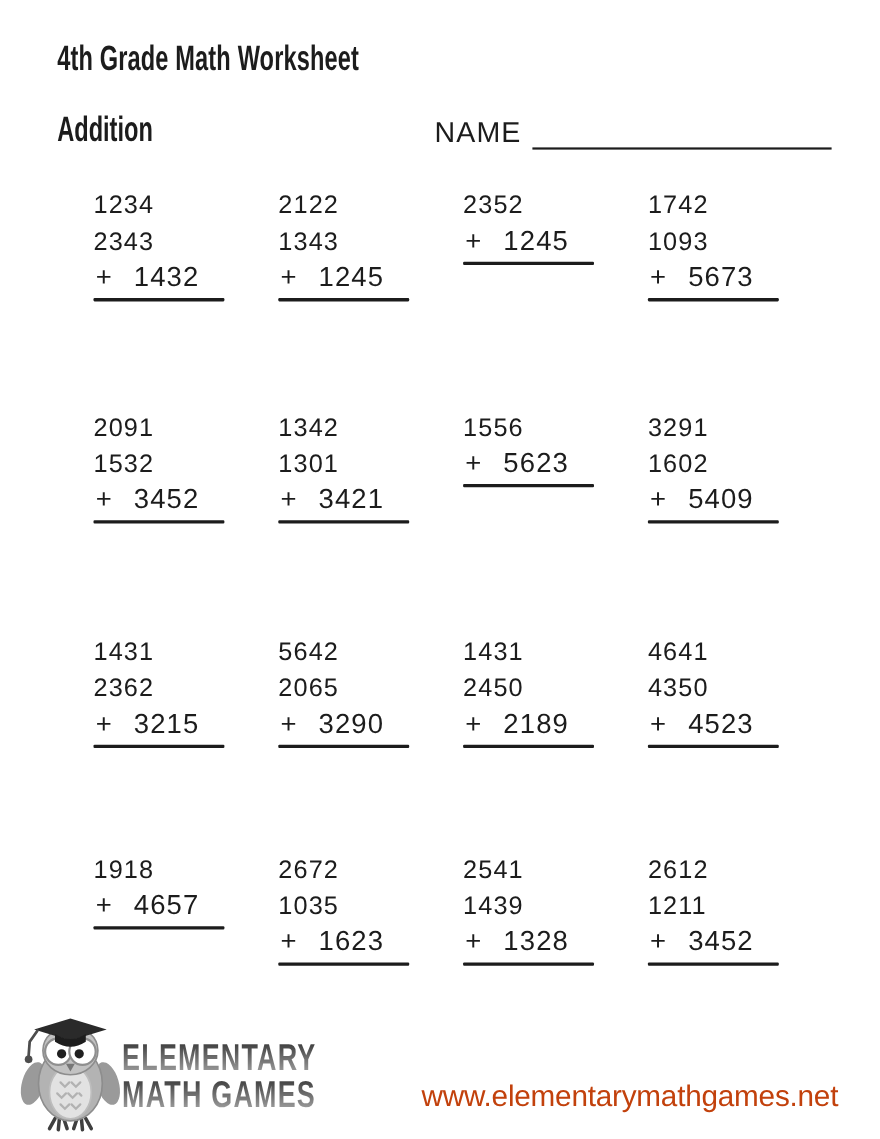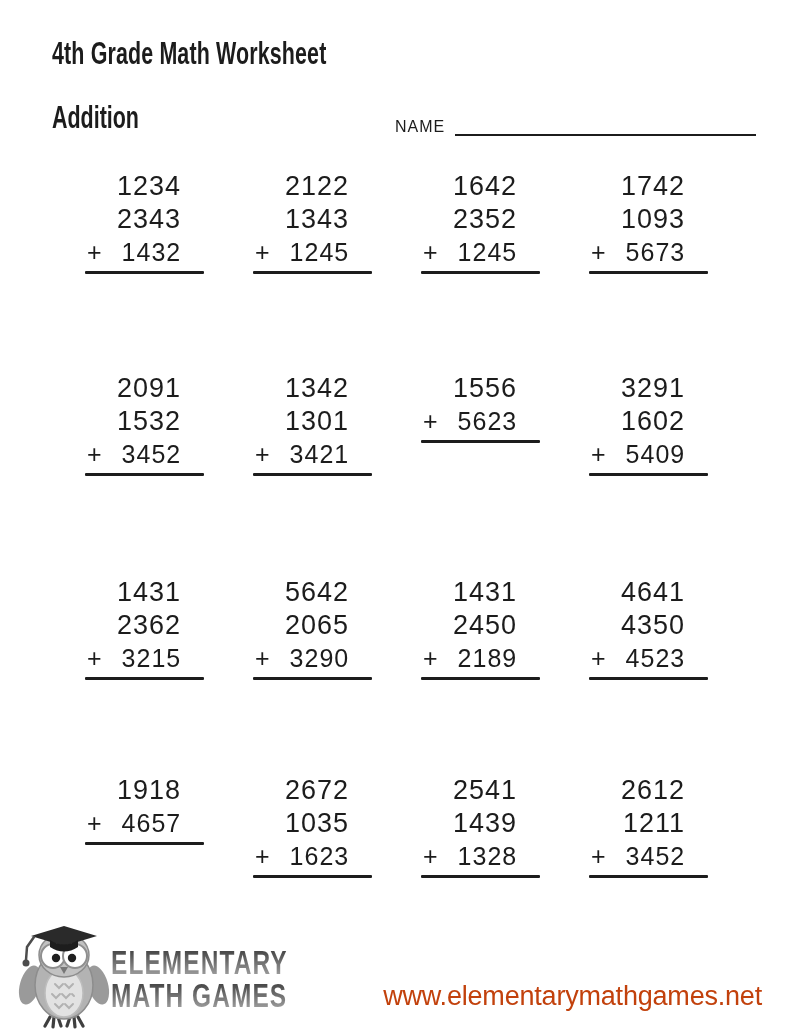--- a/index.html
+++ b/index.html
@@ -16,32 +16,32 @@
   }
   .section-title {
     position:absolute; left:52px; top:99px;
     font-size:32px; font-weight:600;
     transform:scaleX(.67); transform-origin:left top; white-space:nowrap;
   }
   .name-row {
     position:absolute; left:395px; top:104px; width:361px;
     display:flex; align-items:flex-end;
   }
-  .name-label { font-size:16px; letter-spacing:1px; }
+  .name-label { font-size:26px; letter-spacing:1px; }
   .name-line { flex:1; height:32px; border-bottom:2px solid #1c1c1c; margin-left:10px; }
 
   .problems-row {
     position:absolute; left:85px; width:623px;
     display:flex; justify-content:space-between;
   }
   .row-a{top:170px} .row-b{top:372px} .row-c{top:576px} .row-d{top:774px}
 
   .problem { width:119px; }
   .addend {
-    font-size:27px; line-height:33px; text-align:right;
+    font-size:23px; line-height:33px; text-align:left;
     padding-right:23px; letter-spacing:1px;
   }
   .addend-row {
     display:flex; justify-content:space-between; align-items:baseline;
     font-size:25px; line-height:33px;
   }
   .plus { margin-left:2px; }
   .addend-row .num { padding-right:23px; letter-spacing:1px;margin-left:20px; }
   .answer-line { height:3px; background:#1c1c1c; margin-top:2px; border-radius:1px; }
   .answer-space { height:42px; }
@@ -93,21 +93,20 @@
       <div class="addend">2122</div>
       <div class="addend">1343</div>
       <div class="addend-row">
         <span class="plus">+</span>
         <span class="num">1245</span>
       </div>
       <div class="answer-line"></div>
       <div class="answer-space"></div>
     </div>
     <div class="problem">
-      <div class="addend">1642</div>
       <div class="addend">2352</div>
       <div class="addend-row">
         <span class="plus">+</span>
         <span class="num">1245</span>
       </div>
       <div class="answer-line"></div>
       <div class="answer-space"></div>
     </div>
     <div class="problem">
       <div class="addend">1742</div>

